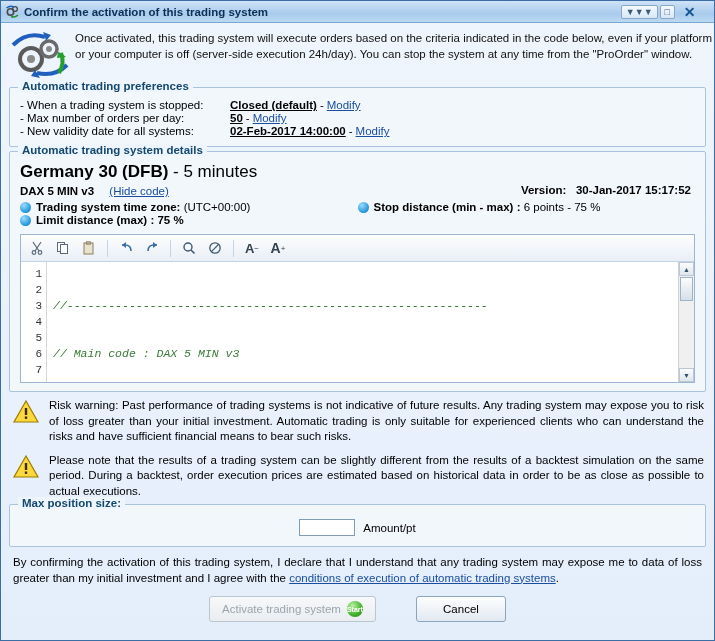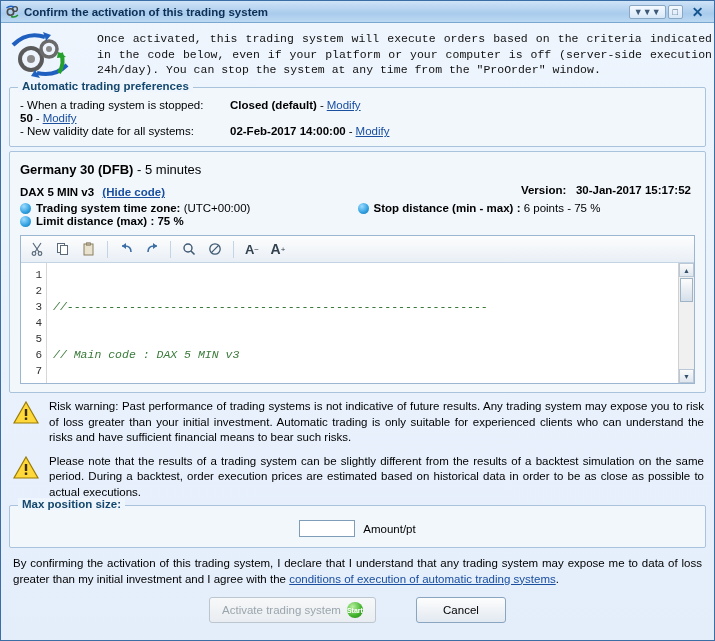--- a/index.html
+++ b/index.html
@@ -21,21 +21,21 @@
     border: 1px solid #3a6ea5;
     overflow: hidden;
   }
   
   .titlebar {
     height: 22px;
     background: linear-gradient(#cfe3f7, #a9cbec 60%, #bcd9f2);
     border-bottom: 1px solid #7aa7d0;
     display: flex;
     align-items: center;
-    padding: 0 8px 0 4px;
+    padding: 0 16px 0 4px;
     box-sizing: border-box;
   }
   .title-icon {
     width: 15px; height: 15px;
     margin-right: 4px;
     flex: 0 0 auto;
     position: relative;
   }
   .title-text {
     font-weight: bold;
@@ -63,22 +63,21 @@
     display: flex; align-items: center; justify-content: center;
     color: #13558f;
     font-size: 14px;
     font-weight: bold;
     cursor: pointer;
   }
   
   .banner {
     display: flex;
     padding: 6px 2px 4px 8px;
-    gap: 26px;
-    font-family: Liberation Mono, monospace;
+    gap: 4px;
   }
   .banner-icon {
     width: 62px; height: 50px;
     flex: 0 0 auto;
     position: relative;
   }
   .banner-text {
     font-size: 11.5px;
     line-height: 1.35;
     text-align: justify;
@@ -104,44 +103,44 @@
     font-size: 11.5px;
     color: #14486e;
   }
   .pref-row {
     display: flex;
     align-items: flex-start;
     margin: 1px 0;
     font-size: 11.5px;
   }
   .pref-label { width: 210px; }
-  .pref-value { font-weight: bold; }
+  .pref-value { font-weight: bold; text-decoration: underline; }
   .lnk {
     color: #1a4fa0;
     text-decoration: underline;
     cursor: pointer;
   }
   .sep { margin: 0 3px; }
   
   .det-line1 {
-    font-size: 13px;
-    margin-bottom: 9px;
+    font-size: 17px;
+    margin-bottom: 3px;
   }
   .det-line1 b { font-weight: bold; }
   .det-line2 {
     font-size: 11.5px;
     font-weight: bold;
     margin-bottom: 4px;
   }
   .hidecode {
-    font-weight: bold;
+    font-weight: normal;
     color: #1a4fa0;
     text-decoration: underline;
     cursor: pointer;
-    margin-left: 5px;
+    margin-left: 12px;
   }
   .bullet-grid {
     display: grid;
     grid-template-columns: 1fr 1fr;
     row-gap: 1px;
   }
   .bullet-item {
     display: flex;
     align-items: center;
     font-size: 11.5px;
@@ -371,34 +370,36 @@
     <div class="legend">Automatic trading preferences</div>
 
     <div class="pref-row">
       <span class="pref-label">- When a trading system is stopped:</span>
       <span class="pref-value">Closed (default)</span>
       <span class="sep">-</span>
       <span class="lnk">Modify</span>
     </div>
 
     <div class="pref-row">
+      <span class="pref-label">- Max number of orders per day:</span>
       <span class="pref-value">50</span>
       <span class="sep">-</span>
       <span class="lnk">Modify</span>
     </div>
 
     <div class="pref-row">
       <span class="pref-label">- New validity date for all systems:</span>
       <span class="pref-value">02-Feb-2017 14:00:00</span>
       <span class="sep">-</span>
       <span class="lnk">Modify</span>
     </div>
   </div>
 
   <div class="group">
+    <div class="legend">Automatic trading system details</div>
 
     <div class="det-line1">
       <b>Germany 30 (DFB)</b><span> - 5 minutes</span>
     </div>
 
     <div class="det-line2">
       <span>DAX 5 MIN v3</span>
       <span class="hidecode">(Hide code)</span>
     </div>
 

